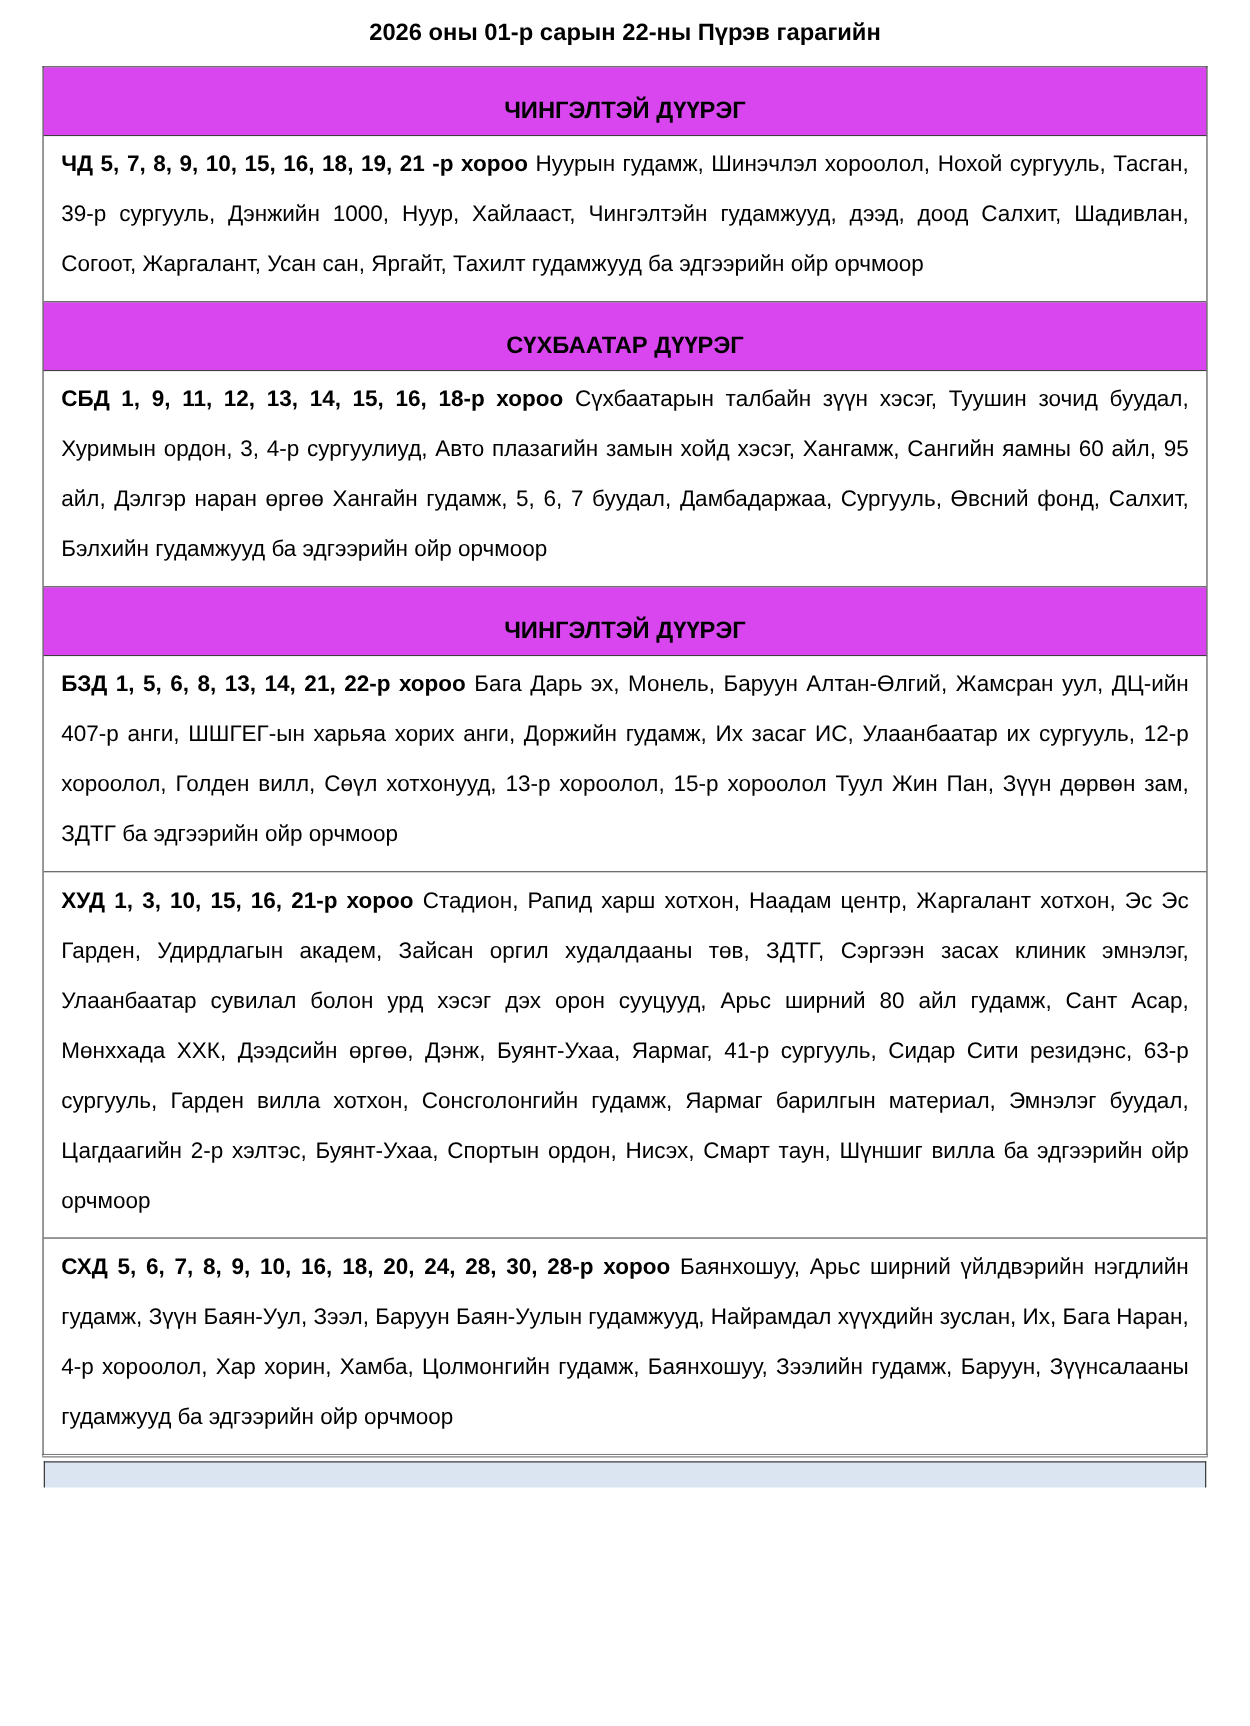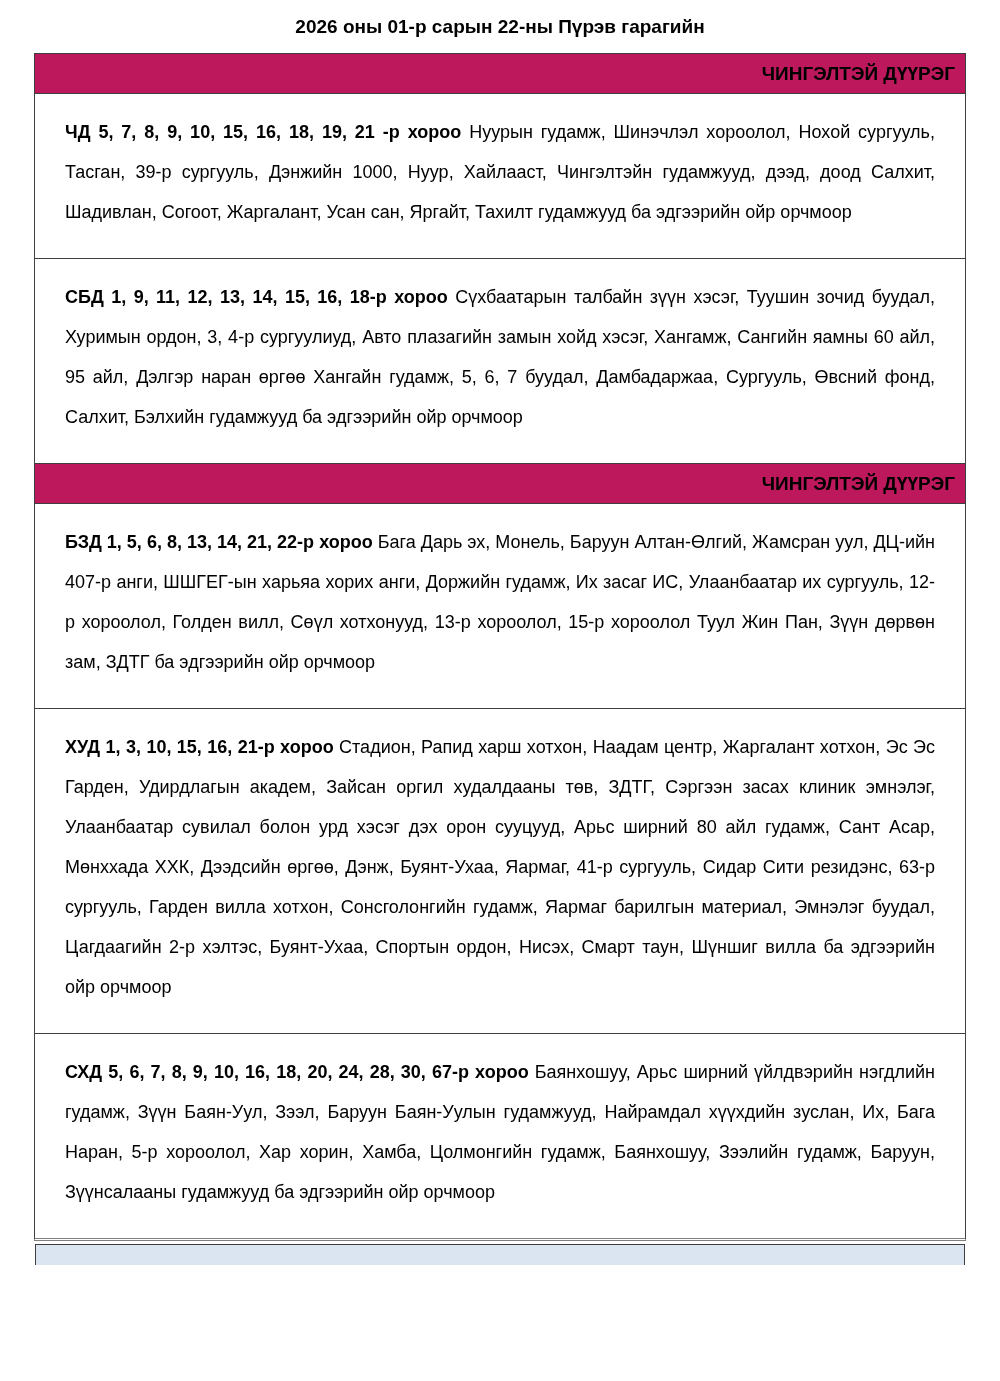--- a/index.html
+++ b/index.html
@@ -28,35 +28,35 @@
   }
   .schedule-table {
     width: 930px;
     margin: 6px auto 0 auto;
     border: 1px solid #3f3f3f;
     border-bottom: 3px double #7f7f7f;
     border-collapse: separate;
     border-spacing: 0;
   }
   .section-header {
-    background: #be185d;
+    background: #d946ef;
     border-bottom: 1px solid #3f3f3f;
-    text-align: right;
+    text-align: center;
     font-weight: bold;
     font-size: 19px;
-    padding: 9px 10px 8px 10px;
+    padding: 24px 10px 8px 10px;
   }
   .section-body {
     background: #ffffff;
     border-bottom: 1px solid #3f3f3f;
     padding: 2px 14px 10px 14px;
   }
   .section-body:last-child { border-bottom: none; }
   .section-text {
-    margin: 16px;
+    margin: 0;
     font-size: 18px;
     line-height: 40px;
     text-align: justify;
   }
   .section-text strong { font-weight: bold; }
   .next-header-strip {
     width: 928px;
     margin: 3px auto 0 auto;
     height: 20px;
     background: #dbe5f1;
@@ -73,34 +73,35 @@
     <p class="title-line">2026 оны 01-р сарын 22-ны Пүрэв гарагийн</p>
   </div>
 
   <div class="schedule-table">
 
     <div class="section-header">ЧИНГЭЛТЭЙ ДҮҮРЭГ</div>
     <div class="section-body">
       <p class="section-text"><strong>ЧД 5, 7, 8, 9, 10, 15, 16, 18, 19, 21 -р хороо</strong> <span>Нуурын гудамж, Шинэчлэл хороолол, Нохой сургууль, Тасган, 39-р сургууль, Дэнжийн 1000, Нуур, Хайлааст, Чингэлтэйн гудамжууд, дээд, доод Салхит, Шадивлан, Согоот, Жаргалант, Усан сан, Яргайт, Тахилт гудамжууд ба эдгээрийн ойр орчмоор</span></p>
     </div>
 
+    <div class="section-header">СҮХБААТАР ДҮҮРЭГ</div>
     <div class="section-body">
       <p class="section-text"><strong>СБД 1, 9, 11, 12, 13, 14, 15, 16, 18-р хороо</strong> <span>Сүхбаатарын талбайн зүүн хэсэг, Туушин зочид буудал, Хуримын ордон, 3, 4-р сургуулиуд, Авто плазагийн замын хойд хэсэг, Хангамж, Сангийн яамны 60 айл, 95 айл, Дэлгэр наран өргөө Хангайн гудамж, 5, 6, 7 буудал, Дамбадаржаа, Сургууль, Өвсний фонд, Салхит, Бэлхийн гудамжууд ба эдгээрийн ойр орчмоор</span></p>
     </div>
 
     <div class="section-header">ЧИНГЭЛТЭЙ ДҮҮРЭГ</div>
     <div class="section-body">
       <p class="section-text"><strong>БЗД 1, 5, 6, 8, 13, 14, 21, 22-р хороо</strong> <span>Бага Дарь эх, Монель, Баруун Алтан-Өлгий, Жамсран уул, ДЦ-ийн 407-р анги, ШШГЕГ-ын харьяа хорих анги, Доржийн гудамж, Их засаг ИС, Улаанбаатар их сургууль, 12-р хороолол, Голден вилл, Сөүл хотхонууд, 13-р хороолол, 15-р хороолол Туул Жин Пан, Зүүн дөрвөн зам, ЗДТГ ба эдгээрийн ойр орчмоор</span></p>
     </div>
 
     <div class="section-body">
       <p class="section-text"><strong>ХУД 1, 3, 10, 15, 16, 21-р хороо</strong> <span>Стадион, Рапид харш хотхон, Наадам центр, Жаргалант хотхон, Эс Эс Гарден, Удирдлагын академ, Зайсан оргил худалдааны төв, ЗДТГ, Сэргээн засах клиник эмнэлэг, Улаанбаатар сувилал болон урд хэсэг дэх орон сууцууд, Арьс ширний 80 айл гудамж, Сант Асар, Мөнххада ХХК, Дээдсийн өргөө, Дэнж, Буянт-Ухаа, Яармаг, 41-р сургууль, Сидар Сити резидэнс, 63-р сургууль, Гарден вилла хотхон, Сонсголонгийн гудамж, Яармаг барилгын материал, Эмнэлэг буудал, Цагдаагийн 2-р хэлтэс, Буянт-Ухаа, Спортын ордон, Нисэх, Смарт таун, Шүншиг вилла ба эдгээрийн ойр орчмоор</span></p>
     </div>
 
     <div class="section-body">
-      <p class="section-text"><strong>СХД 5, 6, 7, 8, 9, 10, 16, 18, 20, 24, 28, 30, 67-р хороо</strong> <span>Баянхошуу, Арьс ширний үйлдвэрийн нэгдлийн гудамж, Зүүн Баян-Уул, Зээл, Баруун Баян-Уулын гудамжууд, Найрамдал хүүхдийн зуслан, Их, Бага Наран, 5-р хороолол, Хар хорин, Хамба, Цолмонгийн гудамж, Баянхошуу, Зээлийн гудамж, Баруун, Зүүнсалааны гудамжууд ба эдгээрийн ойр орчмоор</span></p>
+      <p class="section-text"><strong>СХД 5, 6, 7, 8, 9, 10, 16, 18, 20, 24, 28, 30, 28-р хороо</strong> <span>Баянхошуу, Арьс ширний үйлдвэрийн нэгдлийн гудамж, Зүүн Баян-Уул, Зээл, Баруун Баян-Уулын гудамжууд, Найрамдал хүүхдийн зуслан, Их, Бага Наран, 4-р хороолол, Хар хорин, Хамба, Цолмонгийн гудамж, Баянхошуу, Зээлийн гудамж, Баруун, Зүүнсалааны гудамжууд ба эдгээрийн ойр орчмоор</span></p>
     </div>
 
   </div>
 
   <div class="next-header-strip"></div>
 
 </div>
 
 </body></html>

